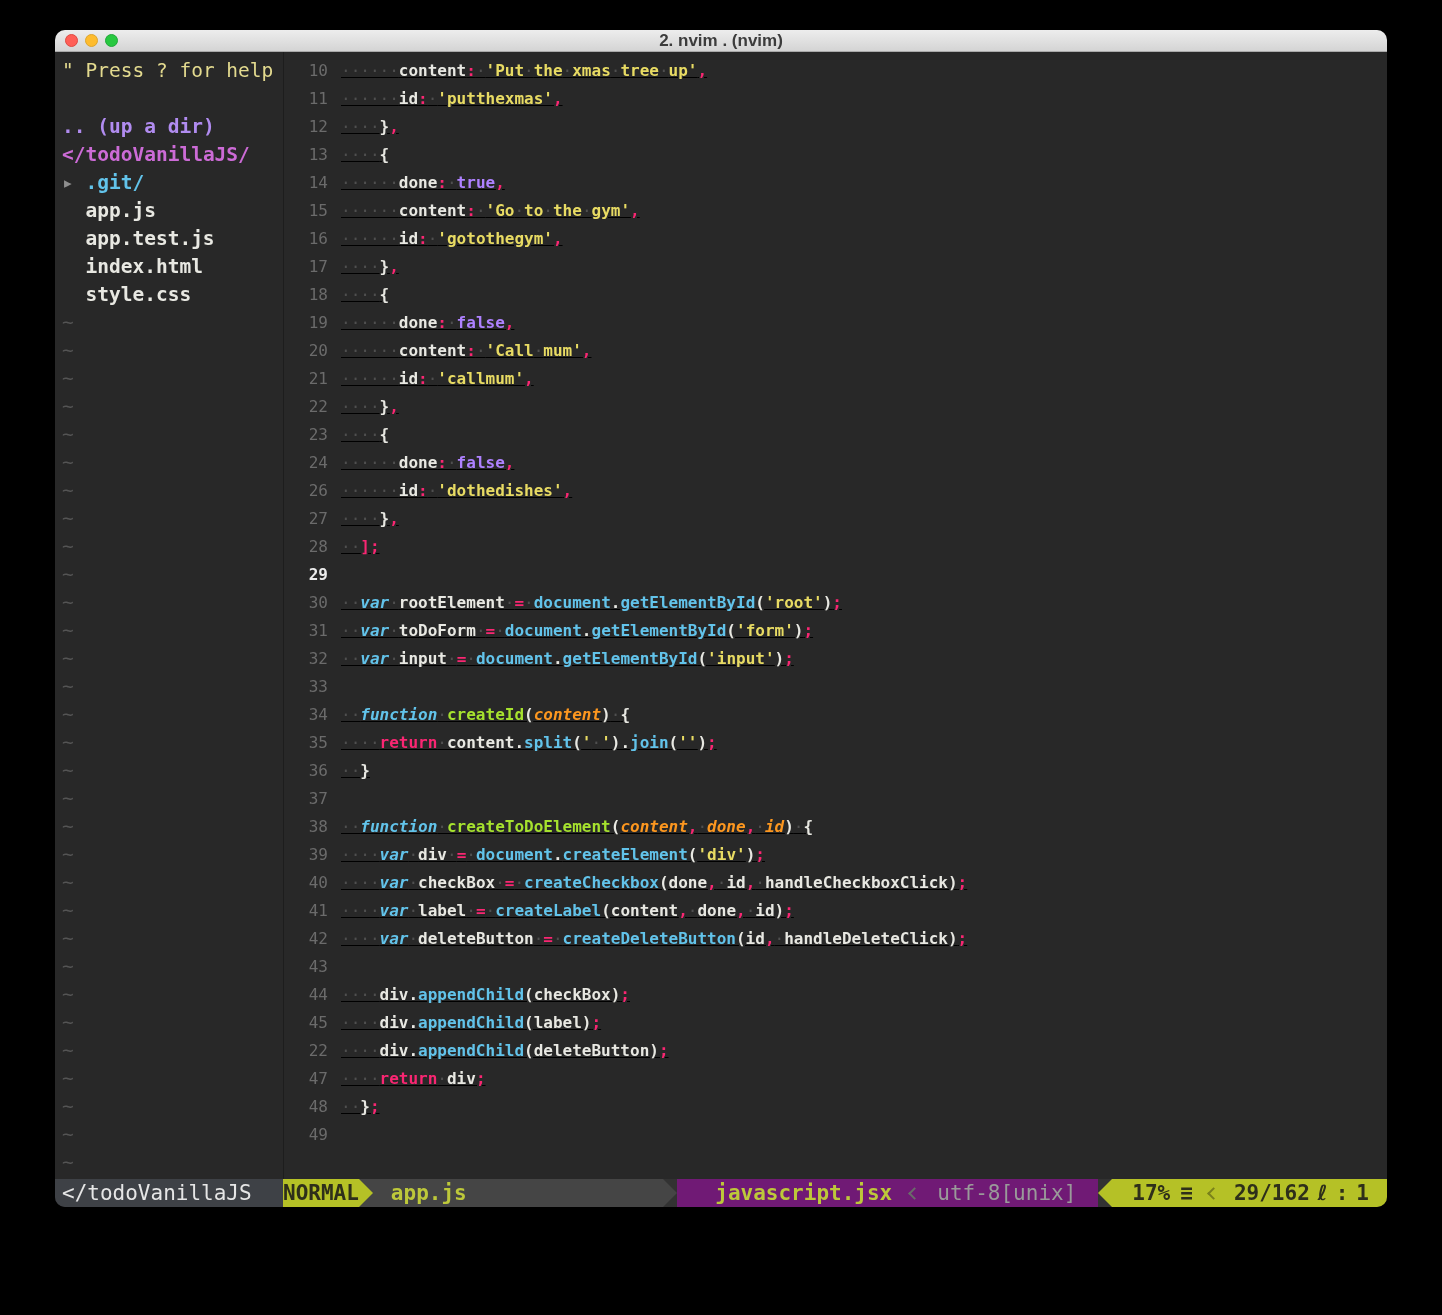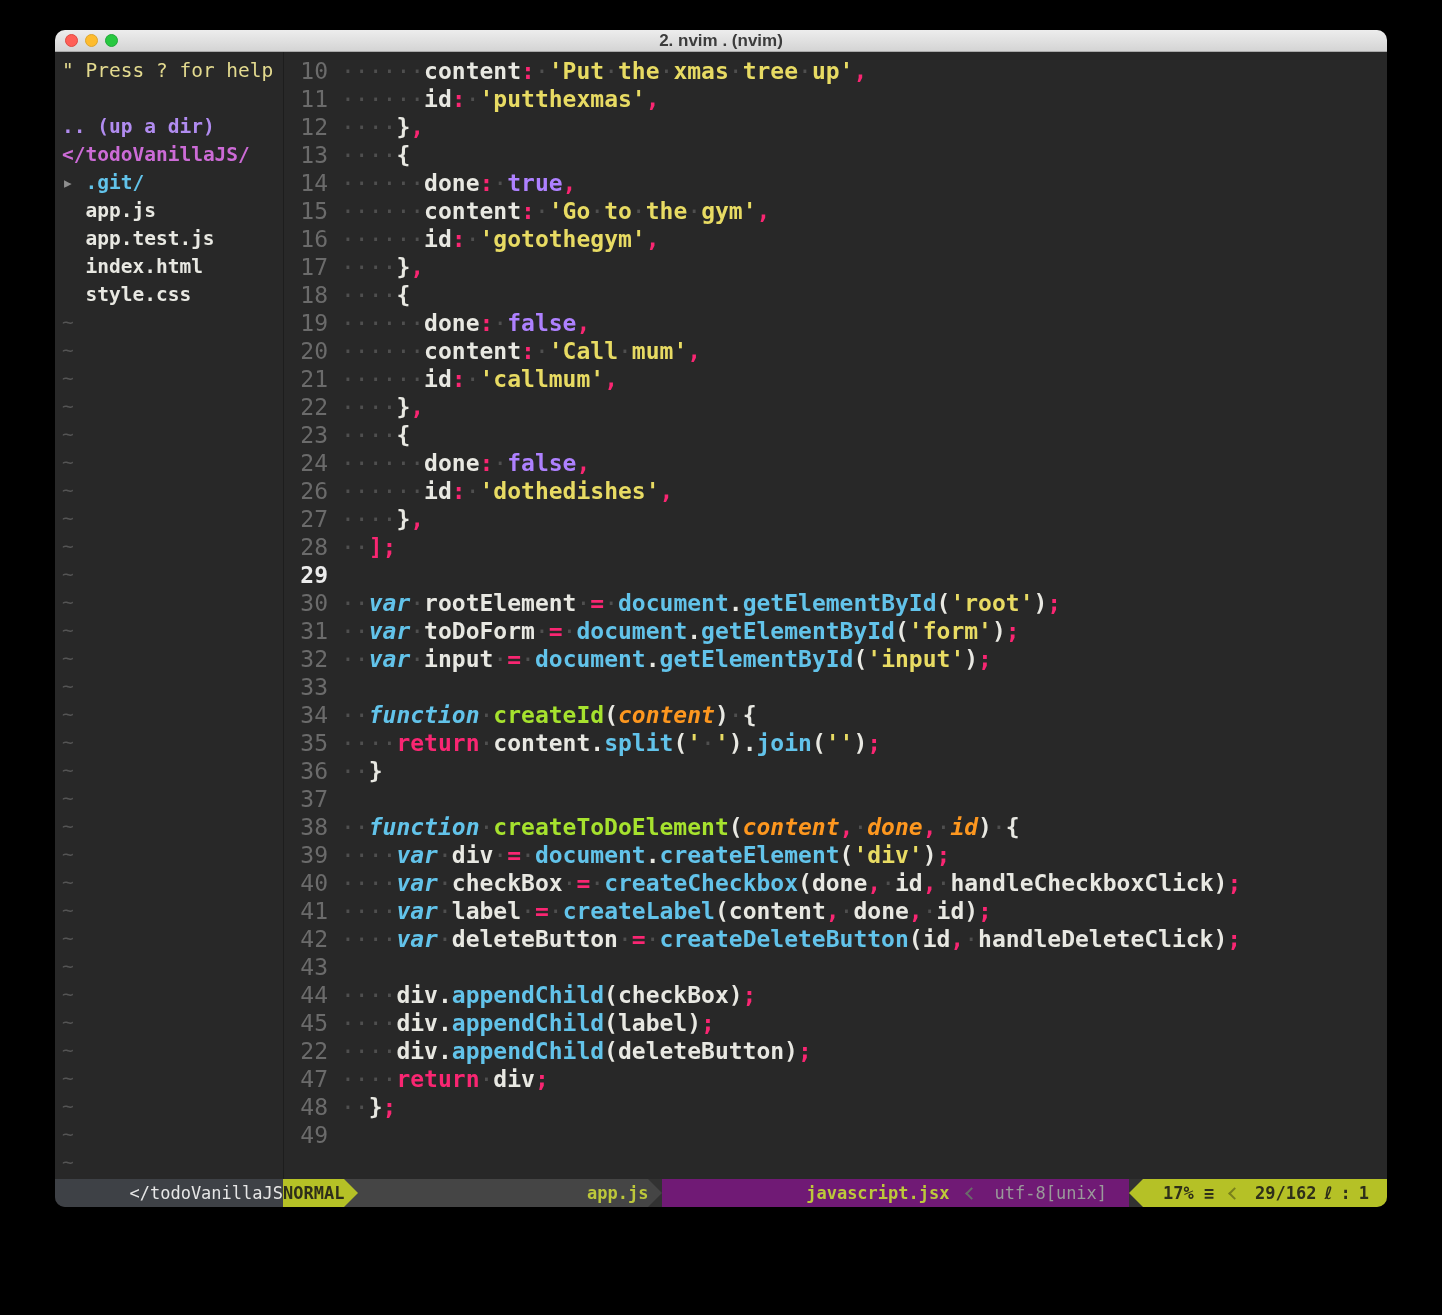--- a/index.html
+++ b/index.html
@@ -41,21 +41,21 @@
   .srow.help   { color:#e3da8f; font-weight:normal; }
   .srow.updir  { color:#b18cf0; }
   .srow.root   { color:#cc6bd6; }
   .srow.tilde  { color:#545454; font-weight:normal; }
   .arrow   { display:inline-block; width:2ch; color:#8f8f8f; font-weight:normal; }
   .dirname { color:var(--cyan); }
   .srow.file { padding-left:calc(7px + 2ch); }
 
   .editor {
     flex:1 1 auto; padding-top:5px; overflow:hidden;
-    border-left:1px solid #1d1d1d; font-size:23px;
+    border-left:1px solid #1d1d1d; font-size:16px;text-decoration:underline;
   }
   .row { height:28px; line-height:28px; white-space:pre; }
   .ln {
     display:inline-block; width:44px; margin-right:13px; text-align:right;
     color:var(--gutter); font-weight:normal;
   }
   .ln.cur { color:#ececec; font-weight:bold; }
   .code { font-weight:bold; color:var(--fg); }
   .tk-w { color:var(--dim); font-weight:normal; }
   .tk-d { color:var(--fg); }
@@ -63,21 +63,21 @@
   .tk-s { color:var(--yellow); }
   .tk-k { color:var(--cyan); font-style:italic; }
   .tk-c { color:var(--cyan); }
   .tk-f { color:var(--green); }
   .tk-a { color:var(--orange); font-style:italic; }
   .tk-b { color:var(--purple); }
 
   
   .statusbar {
     flex:0 0 28px; height:28px; display:flex; align-items:stretch;
-    font-size:17px; font-weight:bold; line-height:28px; white-space:pre;text-align:right;
+    font-size:21px; font-weight:bold; line-height:28px; white-space:pre;
   }
   .seg { overflow:hidden; }
   .seg.explorer {
     flex:0 0 228px; background:#3e4146; color:#e6e6e6;
     font-weight:normal; padding-left:7px;
   }
   .seg.mode { background:var(--lime); color:var(--on-lime); padding:0 0; }
   .tri { width:0; height:0; flex:0 0 14px;
          border-top:14px solid transparent; border-bottom:14px solid transparent; }
   .tri-mode  { background:#454545; border-left:14px solid var(--lime); }

